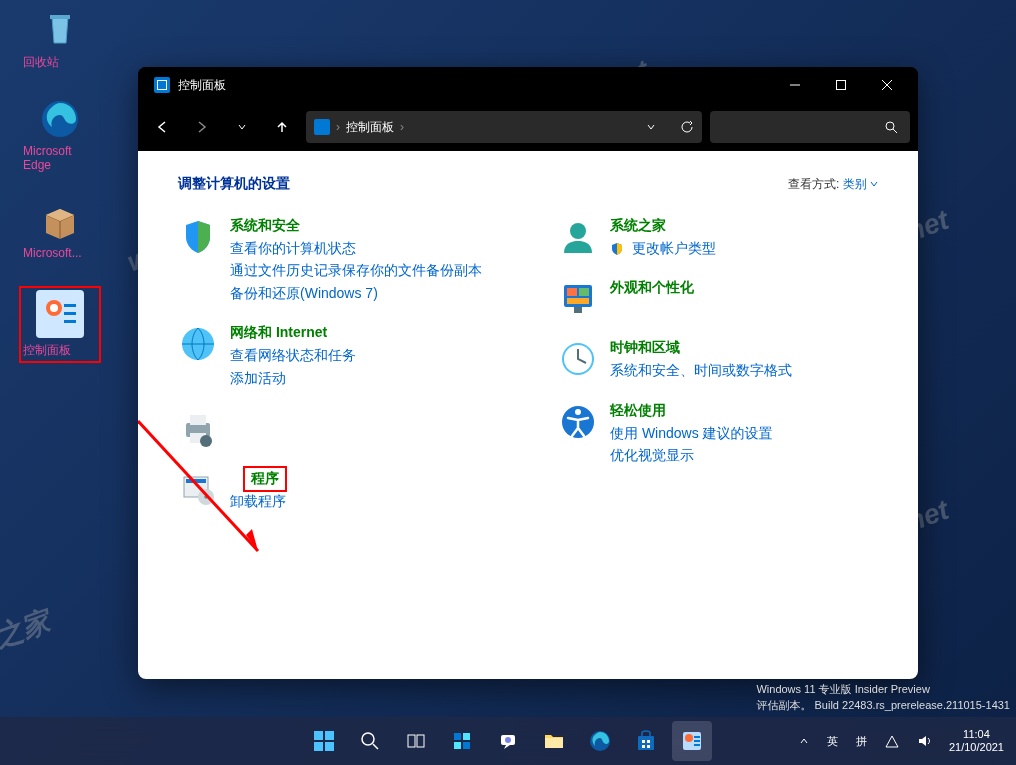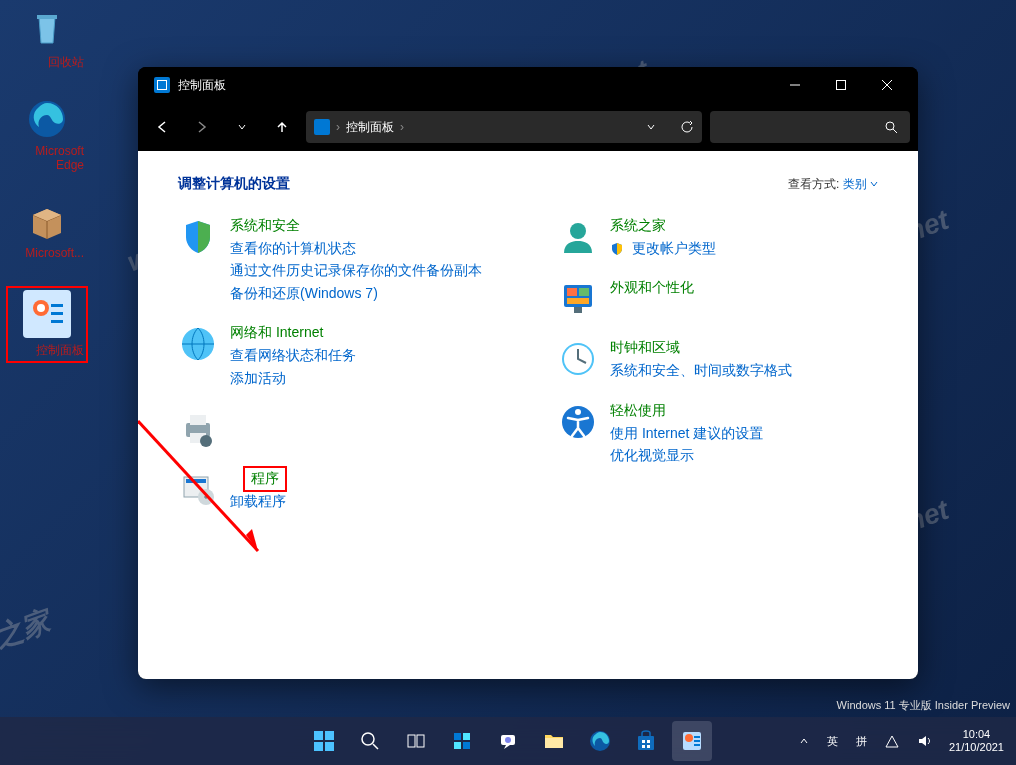--- a/index.html
+++ b/index.html
@@ -1,19 +1,19 @@
 <!DOCTYPE html>
 <html><head>
 <meta charset="utf-8">
 <style>
 * { margin: 0; padding: 0; box-sizing: border-box; font-family: "Segoe UI", "Microsoft YaHei", sans-serif; }
 body { width: 1016px; height: 765px; background: linear-gradient(135deg, #1a3a6e 0%, #0d2145 100%); overflow: hidden; position: relative; }
 
 
-.desktop-icon { position: absolute; width: 74px; text-align: right; color: #b91c1c; font-size: 12px; cursor: pointer; }
+.desktop-icon { position: absolute; width: 74px; text-align: left; color: #ec4899; font-size: 12px; cursor: pointer; margin-left: 13px; }
 .desktop-icon .icon-img { width: 42px; height: 42px; margin: 0 auto 4px; display: flex; align-items: center; justify-content: center; }
 .desktop-icon.selected { outline: 2px solid #ff0000; outline-offset: 2px; }
 
 
 .window { position: absolute; left: 138px; top: 67px; width: 780px; height: 612px; background: #000; border-radius: 8px; overflow: hidden; box-shadow: 0 8px 32px rgba(0,0,0,0.5); }
 .titlebar { height: 36px; background: #000; display: flex; align-items: center; padding: 0 8px; color: #fff; }
 .titlebar .title-icon { width: 16px; height: 16px; margin: 0 8px; background: #0078d4; border-radius: 2px; display: inline-block; position: relative; }
 .titlebar .title-icon::after { content: ""; position: absolute; inset: 3px; border: 1px solid #fff; }
 .titlebar .title { font-size: 12px; flex: 1; }
 .win-controls { display: flex; }
@@ -28,21 +28,21 @@
 .content { background: #fff; height: calc(100% - 84px); padding: 24px 40px; position: relative; }
 .content-header { display: flex; justify-content: space-between; align-items: center; margin-bottom: 24px; }
 .page-title { color: #003399; font-size: 14px; font-weight: bold; }
 .view-mode { font-size: 12px; color: #333; }
 .view-mode .link { color: #0066cc; cursor: pointer; }
 
 .categories { display: flex; gap: 60px; }
 .col { flex: 1; }
 .cat { display: flex; gap: 12px; margin-bottom: 20px; }
 .cat-icon { width: 40px; height: 40px; flex-shrink: 0; display: flex; align-items: center; justify-content: center; border-radius: 6px; }
-.cat-body .cat-title { color: #008000; font-size: 14px; cursor: pointer; margin-bottom: 2px; }
+.cat-body .cat-title { color: #008000; font-size: 14px; cursor: pointer; margin-bottom: 2px; font-weight: bold; }
 .cat-body .cat-link { color: #0066cc; font-size: 14px; cursor: pointer; display: block; line-height: 1.6; }
 .cat.highlighted .cat-title { outline: 2px solid #ff0000; outline-offset: 2px; padding: 0 4px; display: inline-block; margin-left: 17px; }
 
 
 .arrow-svg { position: absolute; left: -10px; top: 260px; pointer-events: none; }
 
 
 .taskbar { position: absolute; bottom: 0; left: 0; right: 0; height: 48px; background: rgba(30,40,70,0.85); backdrop-filter: blur(10px); display: flex; align-items: center; justify-content: center; }
 .task-center { display: flex; gap: 6px; }
 .task-item { width: 40px; height: 40px; display: flex; align-items: center; justify-content: center; cursor: pointer; border-radius: 4px; }
@@ -308,36 +308,37 @@
         <div class="cat">
           <div class="cat-icon">
             <svg width="40" height="40" viewBox="0 0 40 40">
                 <circle cx="20" cy="20" r="16" fill="#1976d2"></circle>
                 <circle cx="20" cy="10" r="3" fill="#fff"></circle>
                 <path d="M10 16 L20 18 L30 16 M20 18 L20 26 L14 34 M20 26 L26 34" stroke="#fff" stroke-width="2.5" fill="none" stroke-linecap="round"></path>
               </svg>
           </div>
           <div class="cat-body">
             <div class="cat-title">轻松使用</div>
-            <span class="cat-link">使用 Internet 建议的设置</span>
+            <span class="cat-link">使用 Windows 建议的设置</span>
             <span class="cat-link">优化视觉显示</span>
           </div>
         </div>
       </div>
     </div>
 
     <svg class="arrow-svg" width="150" height="160">
       <line x1="10" y1="10" x2="130" y2="140" stroke="#ff0000" stroke-width="3"></line>
       <polygon points="130,140 118,124 124,118" fill="#ff0000"></polygon>
     </svg>
   </div>
 </div>
 
 <div class="sysinfo">
   <div>Windows 11 专业版 Insider Preview</div>
+  <div>评估副本。 Build 22483.rs_prerelease.211015-1431</div>
 </div>
 
 <div class="taskbar">
   <div class="task-center">
     <div class="task-item">
       <svg width="22" height="22" viewBox="0 0 22 22">
           <rect x="1" y="1" width="9" height="9" fill="#4cc2ff"></rect>
           <rect x="12" y="1" width="9" height="9" fill="#4cc2ff"></rect>
           <rect x="1" y="12" width="9" height="9" fill="#4cc2ff"></rect>
           <rect x="12" y="12" width="9" height="9" fill="#4cc2ff"></rect>
@@ -415,17 +416,17 @@
           <path d="M1 13 L7 2 L13 13 Z" stroke="#fff" fill="none"></path>
         </svg>
       </span>
     <span class="tray-item">
         <svg width="14" height="14">
           <path d="M2 5 L5 5 L9 2 L9 12 L5 9 L2 9 Z" fill="#fff"></path>
           <path d="M11 4 C13 6 13 8 11 10" stroke="#fff" fill="none"></path>
         </svg>
       </span>
     <div class="clock tray-item">
-      <div>10:04</div>
+      <div>11:04</div>
       <div>21/10/2021</div>
     </div>
   </div>
 </div>
 
 </body></html>

